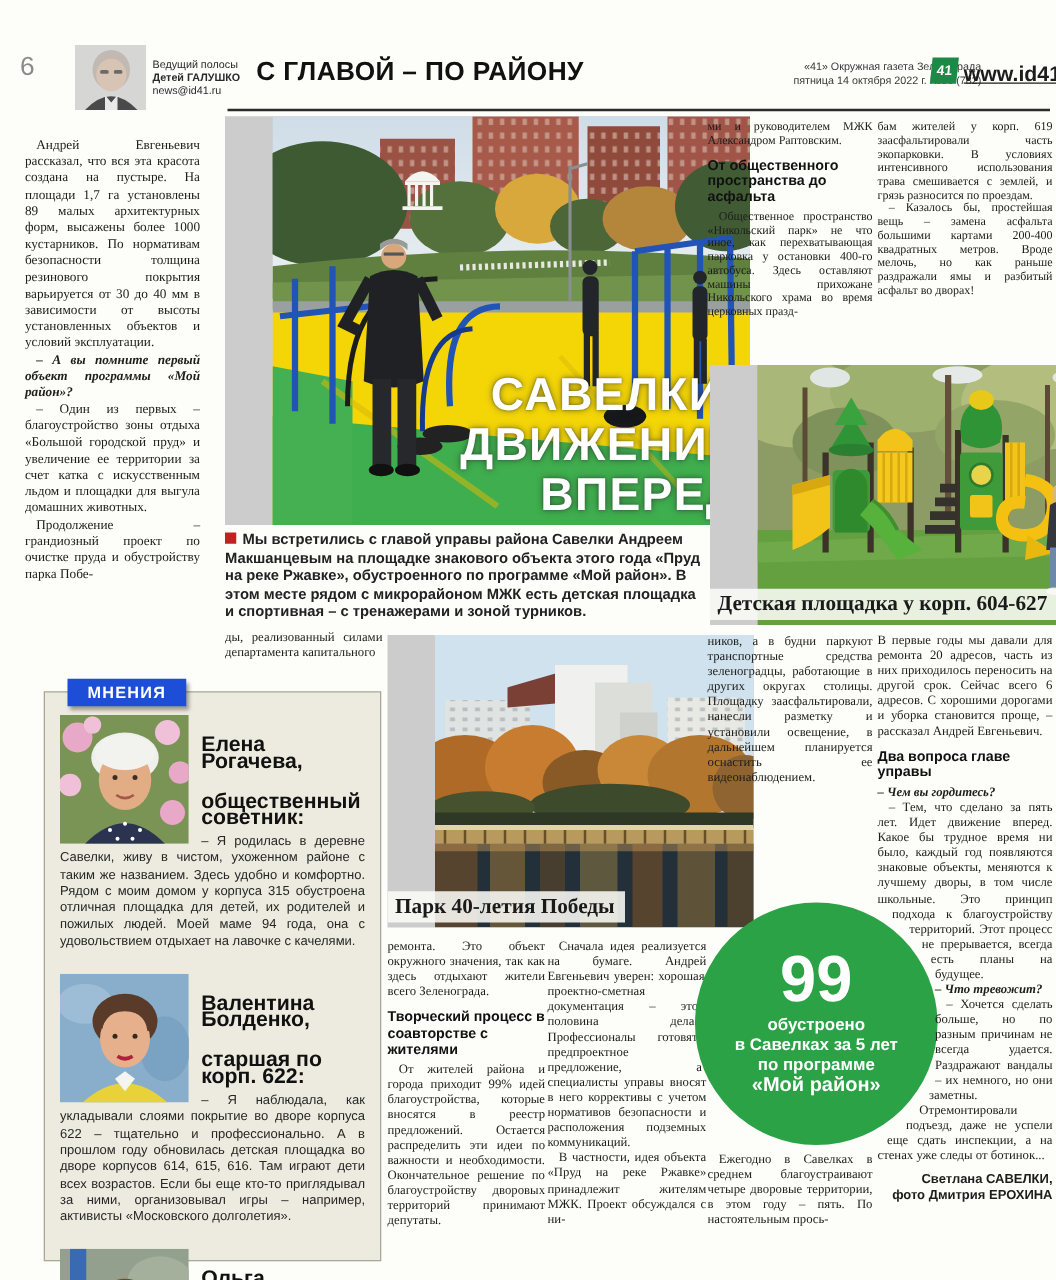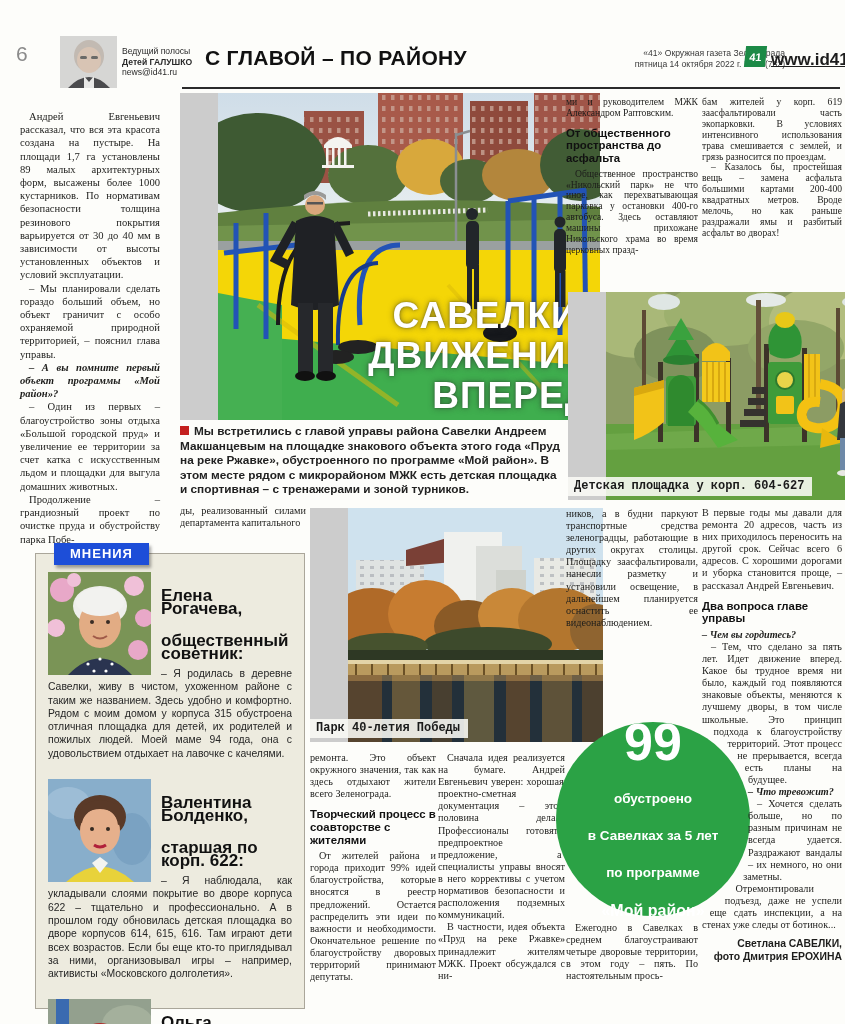--- a/index.html
+++ b/index.html
@@ -40,37 +40,37 @@
   
   .photo{overflow:hidden;background:#ccc;padding-left:38px;}
   .photo svg{display:block;}
   .photo-main{left:180px;top:93px;width:382px;height:327px;}
   .headline{position:absolute;right:8px;bottom:4px;text-align:right;font-family:"Liberation Sans",sans-serif;
             font-weight:bold;font-size:37px;line-height:40px;color:#fff;letter-spacing:1px;
             text-shadow:0 0 6px rgba(40,40,40,.55),0 0 2px rgba(40,40,40,.5);}
   .photo-playground{left:568px;top:292px;width:277px;height:208px;}
   .photo-park{left:310px;top:508px;width:255px;height:234px;}
   .caption{position:absolute;left:0;bottom:4px;background:rgba(250,250,246,.88);padding:2px 8px 3px 6px;
-           font-family:Liberation Mono, monospace;font-weight:bold;font-size:12px;color:#1a1a1a;white-space:nowrap;}
+           font-family:Liberation Serif, serif;font-weight:bold;font-size:17px;color:#1a1a1a;white-space:nowrap;}
 
   
   .opinions{left:35px;top:553px;width:270px;height:456px;background:#edebdf;border:1px solid #aaa69a;box-sizing:border-box;
             padding:16px 12px 8px 12px;}
   .op-badge{position:absolute;left:18px;top:-11px;background:#1d4ed8;color:#fff;font-family:"Liberation Sans",sans-serif;
             font-weight:bold;font-size:13px;letter-spacing:1px;padding:3px 16px 4px 16px;box-shadow:2px 3px 3px rgba(0,0,0,.35);}
   .op{margin-bottom:17px;overflow:hidden;}
   .op::after{content:"";display:block;clear:both;}
   .op-photo{float:left;width:103px;height:103px;margin:2px 10px 2px 0;}
   .op-name{font-family:"Liberation Sans",sans-serif;font-weight:bold;font-size:17px;line-height:13px;color:#111;margin-top:19px;}
   .op-text{font-family:"Liberation Sans",sans-serif;font-size:10.4px;line-height:13.3px;color:#262626;text-align:justify;margin:7px 0 0 0;}
 
   
   .stat{left:556px;top:722px;width:194px;height:194px;border-radius:50%;background:#2ba245;color:#fff;
         font-family:"Liberation Sans",sans-serif;font-weight:bold;text-align:center;
-        display:flex;flex-direction:column;justify-content:center;gap:21px;}
+        display:flex;flex-direction:column;justify-content:center;}
   .stat-number{font-size:52px;line-height:46px;}
   .stat-big{font-size:21px;line-height:24px;}
   .stat-small{font-size:13.5px;line-height:16px;}
   .stat-quote{font-size:16px;line-height:18px;}
 
   
   .circ-push-l{float:left;width:46px;height:412px;shape-outside:circle(103px at -49px 314px);}
   .circ-push-r{float:right;width:26px;height:264px;shape-outside:circle(103px at 122px 70px);}
 </style>
 </head>
@@ -102,21 +102,20 @@
     <div>«41» Окружная газета Зеленограда</div>
     <div>пятница 14 октября 2022 г. №36 (782)</div>
   </div>
 
   <div class="abs logo">41</div>
   <a class="abs site" href="#">www.id41.ru</a>
   <div class="abs head-rule"></div>
 
   <div class="abs bodycol c-main" style="left:20px;top:96px;width:140px;margin-top:14px;">
     <p>Андрей Евгеньевич рассказал, что вся эта красота создана на пустыре. На площади 1,7 га установлены 89 малых архитектурных форм, высажены более 1000 кустарников. По нормативам безопасности толщина резинового покрытия варьируется от 30 до 40 мм в зависимости от высоты установленных объектов и условий эксплуатации.</p>
-    <p>– Мы планировали сделать гораздо больший объем, но объект граничит с особо охраняемой природной территорией, – пояснил глава управы.</p>
     <p class="q">– А вы помните первый объект программы «Мой район»?</p>
     <p>– Один из первых – благоустройство зоны отдыха «Большой городской пруд» и увеличение ее территории за счет катка с искусственным льдом и площадки для выгула домашних животных.</p>
     <p>Продолжение – грандиозный проект по очистке пруда и обустройству парка Побе-</p>
   </div>
 
   <div class="abs photo photo-main">
     <svg viewBox="0 0 382 327" width="382" height="327" preserveAspectRatio="none">
       <defs>
         <linearGradient id="sky" x1="0" y1="0" x2="0" y2="1">
           <stop offset="0" stop-color="#cfdde8"></stop>

